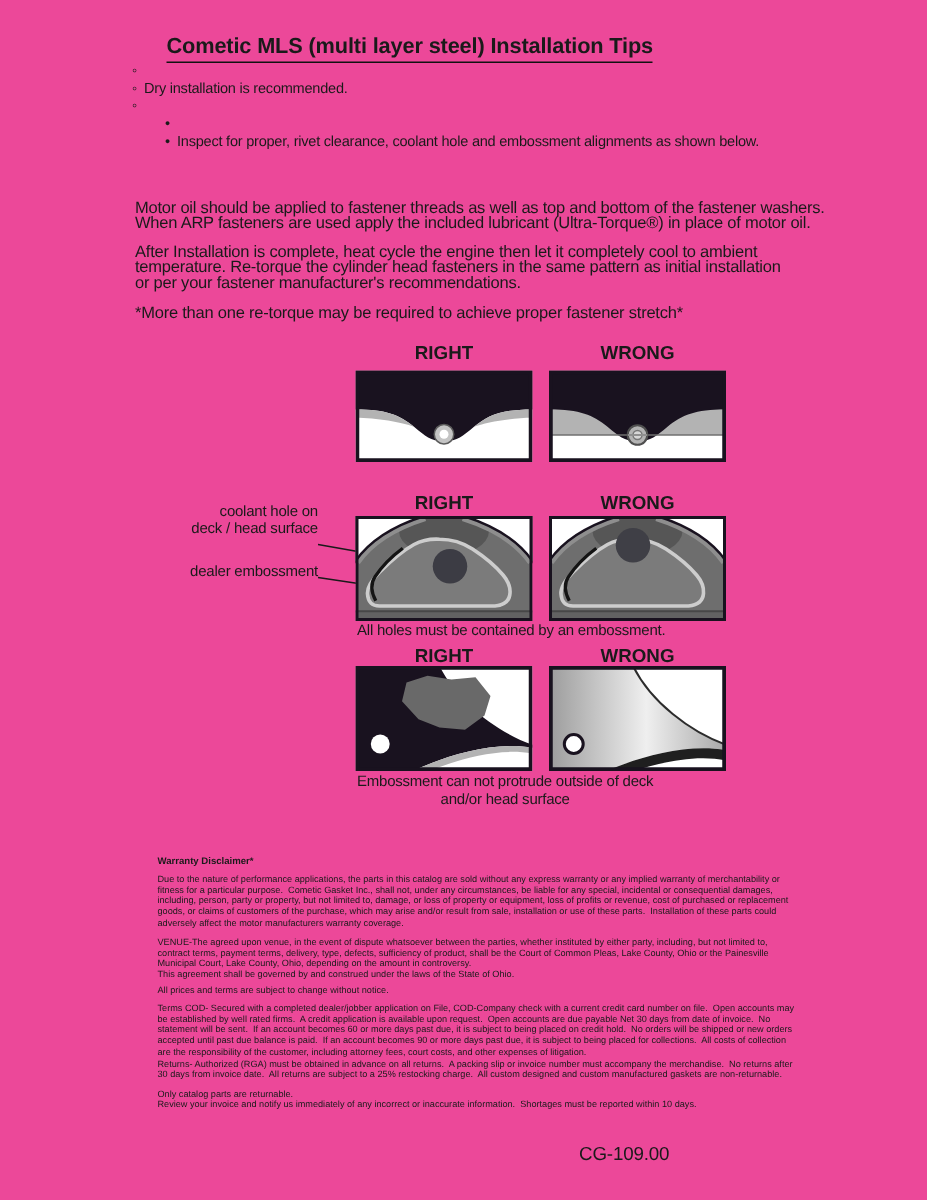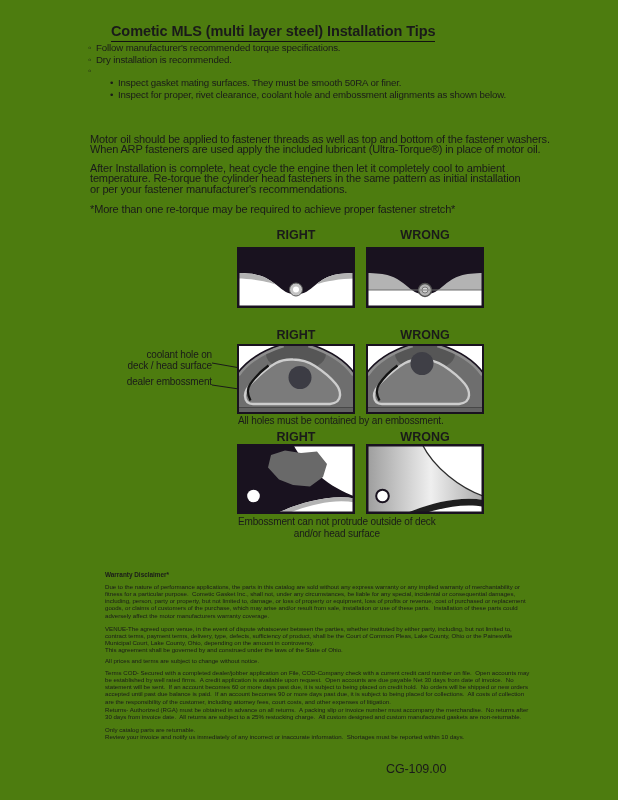--- a/index.html
+++ b/index.html
@@ -1,20 +1,20 @@
 <!DOCTYPE html>
 <html style="--ink: #1a1a1a; --diag-black: #19121f; --gray-deck: #b3b3b3; --gray-gasket: #6e6e6e; --emboss-line: #cdcdcd; --hole-dark: #3c3c44;"><head>
 <meta charset="utf-8">
 <style>
   :root{
     --ink:#1a1a1a; --diag-black:#19121f; --gray-deck:#b3b3b3;
     --gray-gasket:#6e6e6e; --emboss-line:#cdcdcd; --hole-dark:#3c3c44;
   }
   html,body{margin:0;padding:0;background:#fff;}
-  .page{position:relative;width:618px;height:800px;background:#4d7c0f;overflow:hidden;
+  .page{position:relative;width:618px;height:800px;background:#ec4899;overflow:hidden;
         font-family:"Liberation Sans",sans-serif;color:var(--ink);}
   .abs{position:absolute;}
   .title{font-size:14.5px;font-weight:bold;border-bottom:1.6px solid #111;
          padding-bottom:2px;letter-spacing:-0.1px;}
   .tips{left:88px;top:42px;font-size:9.7px;line-height:11.7px;letter-spacing:-0.15px;}
   .tip-row{display:flex;}
   .tip-row.sub{padding-left:22px;}
   .marker{width:8px;flex:none;}
   .h2{font-size:12.5px;font-weight:bold;letter-spacing:-0.1px;}
   .body-par{font-size:11px;line-height:10.4px;letter-spacing:-0.15px;white-space:pre-line;}
@@ -33,32 +33,30 @@
 
 <div class="page">
 
   <div class="abs" style="left:111px;top:22px;">
     <span class="title">Cometic MLS (multi layer steel) Installation Tips</span>
   </div>
 
   <div class="abs tips">
     <div class="tip-row">
       <span class="marker">◦</span>
-      <span>Follow manufacturer's recommended torque specifications.</span>
     </div>
     <div class="tip-row">
       <span class="marker">◦</span>
       <span>Dry installation is recommended.</span>
     </div>
     <div class="tip-row">
       <span class="marker">◦</span>
     </div>
     <div class="tip-row sub">
       <span class="marker">•</span>
-      <span>Inspect gasket mating surfaces.  They must be smooth 50RA or finer.</span>
     </div>
     <div class="tip-row sub">
       <span class="marker">•</span>
       <span>Inspect for proper, rivet clearance, coolant hole and embossment alignments as shown below.</span>
     </div>
   </div>
 
   <div class="abs body-par" style="left:90px;top:134px;">Motor oil should be applied to fastener threads as well as top and bottom of the fastener washers.
 When ARP fasteners are used apply the included lubricant (Ultra-Torque®) in place of motor oil.</div>
   <div class="abs body-par" style="left:90px;top:163px;">After Installation is complete, heat cycle the engine then let it completely cool to ambient
@@ -91,21 +89,21 @@
       <circle cx="59" cy="43" r="3" fill="#d6d6d6" stroke="#777777" stroke-width="1"></circle>
       <line x1="52.5" y1="43" x2="65.5" y2="43" stroke="#8f8f8f" stroke-width="1.2"></line>
       <rect x="1.25" y="1.25" width="115.5" height="58.5" fill="none" style="stroke:var(--diag-black)" stroke-width="2.5"></rect>
     </svg>
   </div>
 
 
   <div class="abs fig-label" style="left:237px;top:328px;">RIGHT</div>
   <div class="abs fig-label" style="left:366px;top:328px;">WRONG</div>
 
-  <div class="abs ann" style="left:98px;top:350px;">coolant hole on
+  <div class="abs ann" style="left:98px;top:337px;">coolant hole on
 deck / head surface</div>
   <div class="abs ann" style="left:98px;top:377px;">dealer embossment</div>
 
   <svg class="abs" style="left:205px;top:355px;" width="100" height="45" viewBox="0 0 100 45">
     <line x1="7" y1="8" x2="92" y2="23" stroke="#1a1a1a" stroke-width="1"></line>
     <line x1="7" y1="30" x2="54" y2="37" stroke="#1a1a1a" stroke-width="1"></line>
   </svg>
 
   <div class="abs fig-box" style="left:237px;top:344px;">
     <svg width="118" height="70" viewBox="0 0 118 70">

